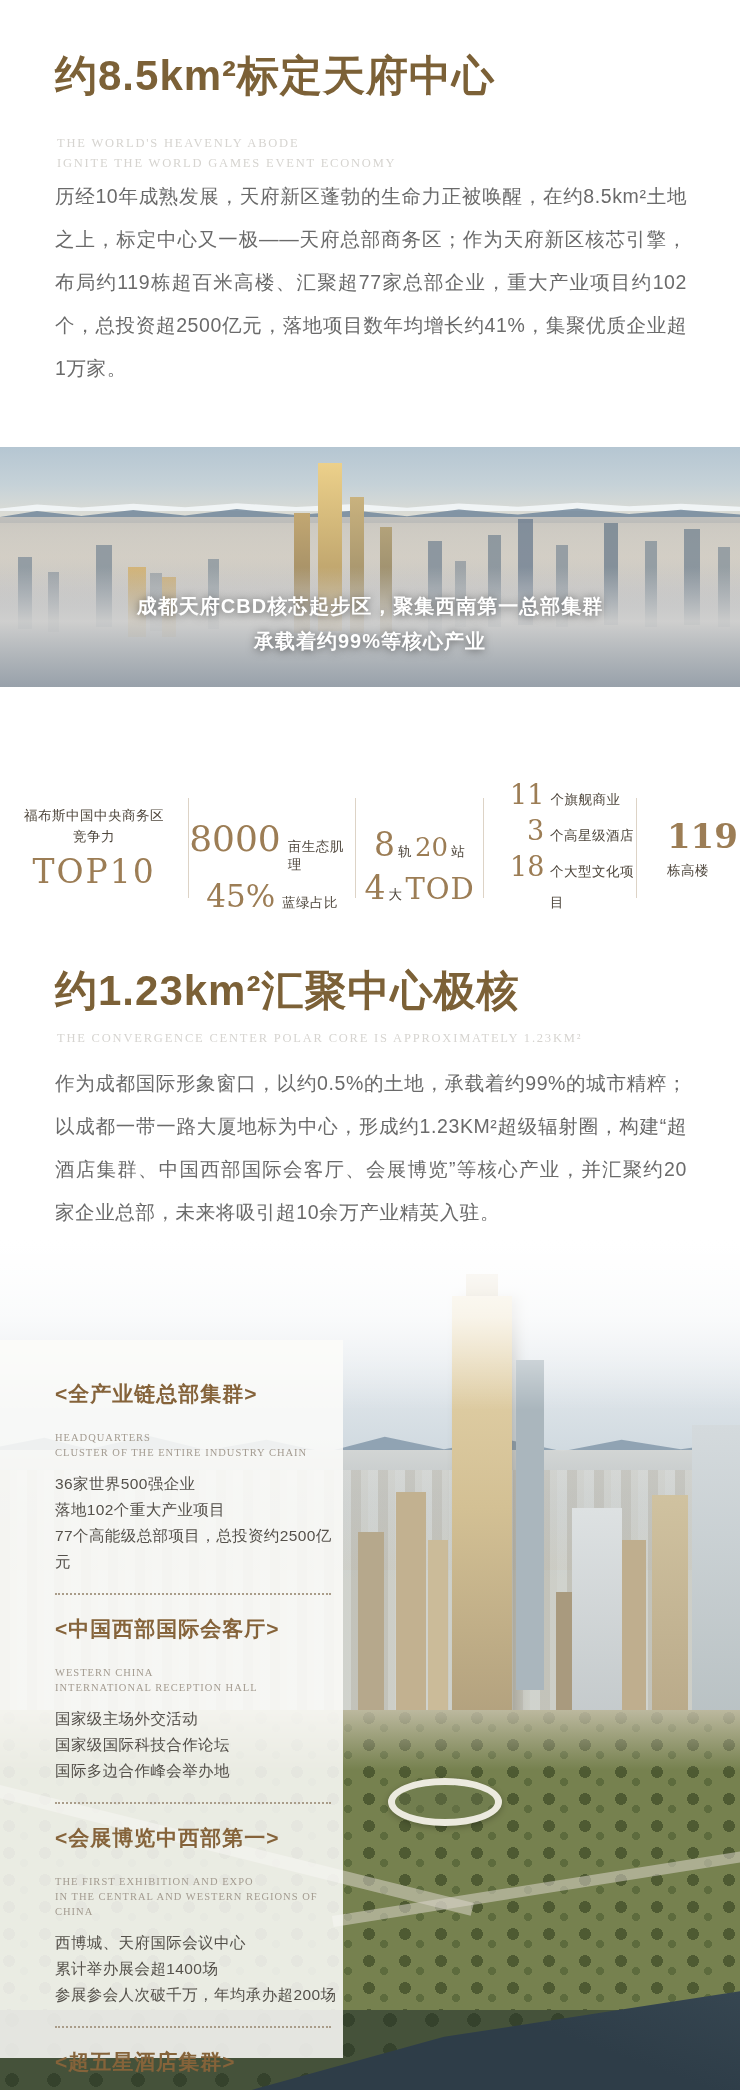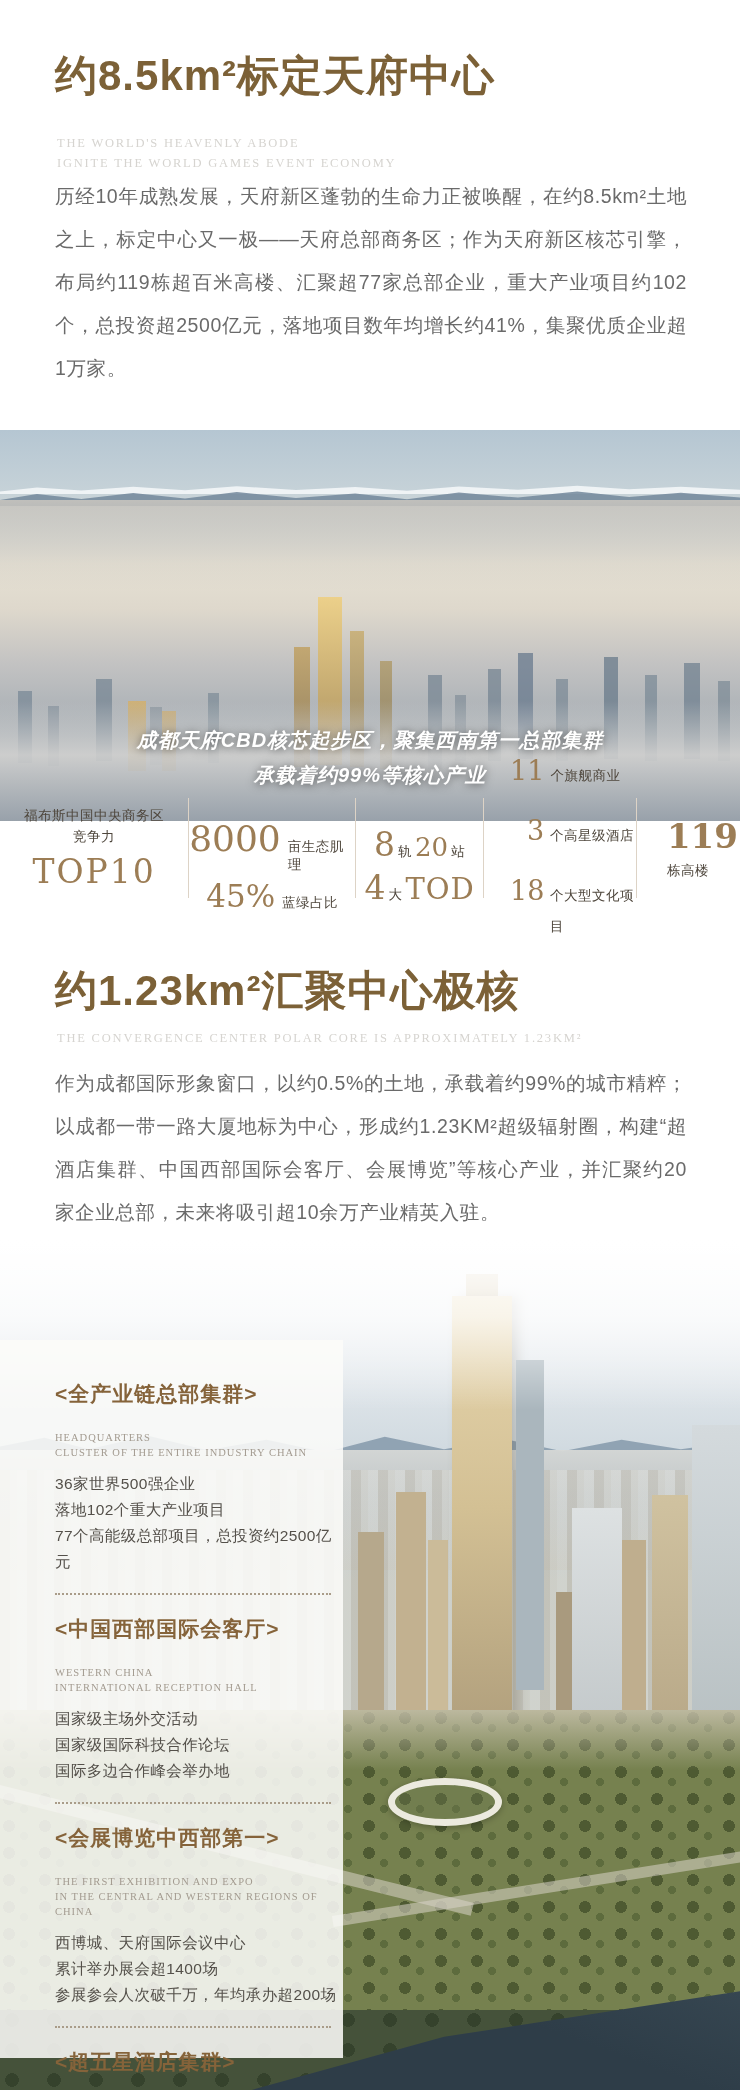--- a/index.html
+++ b/index.html
@@ -10,21 +10,21 @@
   .sec-title{position:absolute;left:55px;font-size:42px;font-weight:700;color:#7c6137;
              letter-spacing:1px;white-space:nowrap;}
   .sec-sub{position:absolute;left:57px;color:#d6d4d0;font-size:12.5px;line-height:20px;
            letter-spacing:1.8px;font-family:"Liberation Serif","DejaVu Serif",serif;}
 
   
   .para{position:absolute;left:55px;width:632px;color:#6a6a6a;font-size:19.5px;
         line-height:43px;text-align:justify;letter-spacing:0.6px;}
 
   
-  #photo1{position:absolute;left:0;top:430px;width:740px;height:391px;overflow:hidden;font-style:italic;}
+  #photo1{position:absolute;left:0;top:447px;width:740px;height:240px;overflow:hidden;}
   .p1-sky{position:absolute;inset:0;background:linear-gradient(180deg,
       #b5c6d2 0%,#c6d2d8 16%,#e6e1d4 34%,#ded8cc 46%,#c2c2c2 60%,#a3abb2 78%,#8b97a1 100%);}
   .p1-range{position:absolute;left:0;top:56px;width:740px;height:20px;background:#72879b;opacity:.85;
       clip-path:polygon(0 70%,5% 40%,11% 65%,18% 35%,25% 62%,32% 30%,40% 60%,48% 38%,55% 66%,62% 32%,70% 58%,78% 28%,85% 55%,92% 34%,100% 58%,100% 100%,0 100%);}
   .p1-snow{position:absolute;left:0;top:52px;width:740px;height:12px;background:#f3f6f8;opacity:.9;
       clip-path:polygon(0 80%,5% 45%,11% 70%,18% 40%,25% 68%,32% 35%,40% 66%,48% 42%,55% 72%,62% 38%,70% 64%,78% 32%,85% 60%,92% 40%,100% 64%,100% 100%,0 100%);}
   .p1-haze{position:absolute;left:0;top:70px;width:740px;height:90px;
       background:linear-gradient(180deg,rgba(199,196,190,.9),rgba(199,196,190,0));}
   .p1-t{position:absolute;}
   .p1-fog{position:absolute;left:0;bottom:0;width:740px;height:120px;
@@ -35,21 +35,21 @@
 
   
   #stats{position:absolute;left:0;top:798px;width:740px;height:100px;display:flex;align-items:stretch;}
   .stat-col{display:flex;flex-direction:column;justify-content:center;align-items:center;}
   .stat-col + .stat-col{border-left:1px solid #ddd3c6;}
   .serif-num{font-family:"DejaVu Serif","Liberation Serif",serif;color:#9c7d55;font-weight:400;}
   .stat-label{color:#4e463c;font-size:13.5px;letter-spacing:.5px;}
   #stat-forbes{width:25.5%;}
   #stat-eco{width:22.5%;}
   #stat-transit{width:17.2%;}
-  #stat-fac{width:20.7%;gap:24px;}
+  #stat-fac{width:20.7%;}
   #stat-towers{width:14.1%;}
   .num-row{display:flex;align-items:baseline;gap:7px;margin-top:36px;}
   .fac-row{display:flex;align-items:baseline;gap:6px;line-height:31px;}
   .fac-num{font-size:27px;min-width:34px;text-align:right;}
 
   
   #photo2{position:absolute;left:0;top:1240px;width:740px;height:850px;overflow:hidden;}
   .p2-sky{position:absolute;inset:0;background:linear-gradient(180deg,
       #f4f5f6 0%,#e4e9ed 14%,#d2dbe1 24%,#c3cfd7 30%,#cfd2cd 40%);}
   .p2-range{position:absolute;left:0;top:178px;width:740px;height:52px;background:#8095a8;opacity:.8;

